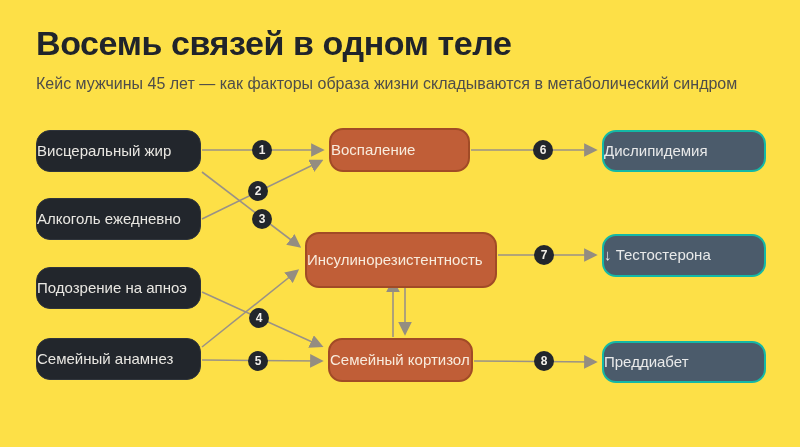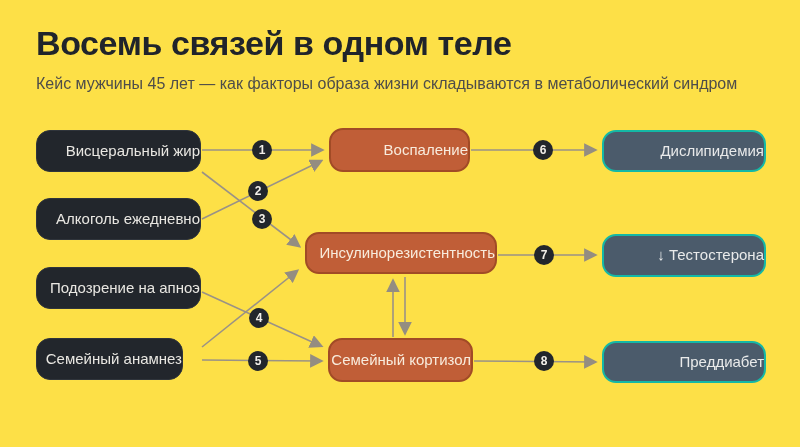--- a/index.html
+++ b/index.html
@@ -23,21 +23,21 @@
     margin-top: 12px;
     font-size: 16px;
     color: #4e4d4a;
   }
   .diagram { position: absolute; left: 0; top: 0; width: 800px; height: 447px; }
   svg.wires { position: absolute; left: 0; top: 0; }
   .node {
     position: absolute;
     display: flex;
     align-items: center;
-    justify-content: flex-end;
+    justify-content: flex-start;
     text-align: center;
     font-size: 15px;
     border-radius: 14px;
     line-height: 1.1;
   }
   .node.dark {
     background: #22262c;
     border: 1px solid #2f343b;
     color: #e9e7e2;
   }
@@ -109,28 +109,28 @@
 
     <div class="node dark" style="left:36px; top:130px; width:165px; height:42px;">
       <span>Висцеральный жир</span>
     </div>
     <div class="node dark" style="left:36px; top:198px; width:165px; height:42px;">
       <span>Алкоголь ежедневно</span>
     </div>
     <div class="node dark" style="left:36px; top:267px; width:165px; height:42px;">
       <span>Подозрение на апноэ</span>
     </div>
-    <div class="node dark" style="left:36px; top:338px; width:147px; height:42px;">
+    <div class="node dark" style="left:36px; top:338px; width:165px; height:42px;">
       <span>Семейный анамнез</span>
     </div>
 
     <div class="node orange" style="left:329px; top:128px; width:141px; height:44px;">
       <span>Воспаление</span>
     </div>
-    <div class="node orange" style="left:305px; top:232px; width:192px; height:42px;padding-left:8px;">
+    <div class="node orange" style="left:305px; top:232px; width:192px; height:56px;">
       <span>Инсулинорезистентность</span>
     </div>
     <div class="node orange" style="left:328px; top:338px; width:145px; height:44px;">
       <span>Семейный кортизол</span>
     </div>
 
     <div class="node slate" style="left:602px; top:130px; width:164px; height:42px;">
       <span>Дислипидемия</span>
     </div>
     <div class="node slate" style="left:602px; top:234px; width:164px; height:43px;">

